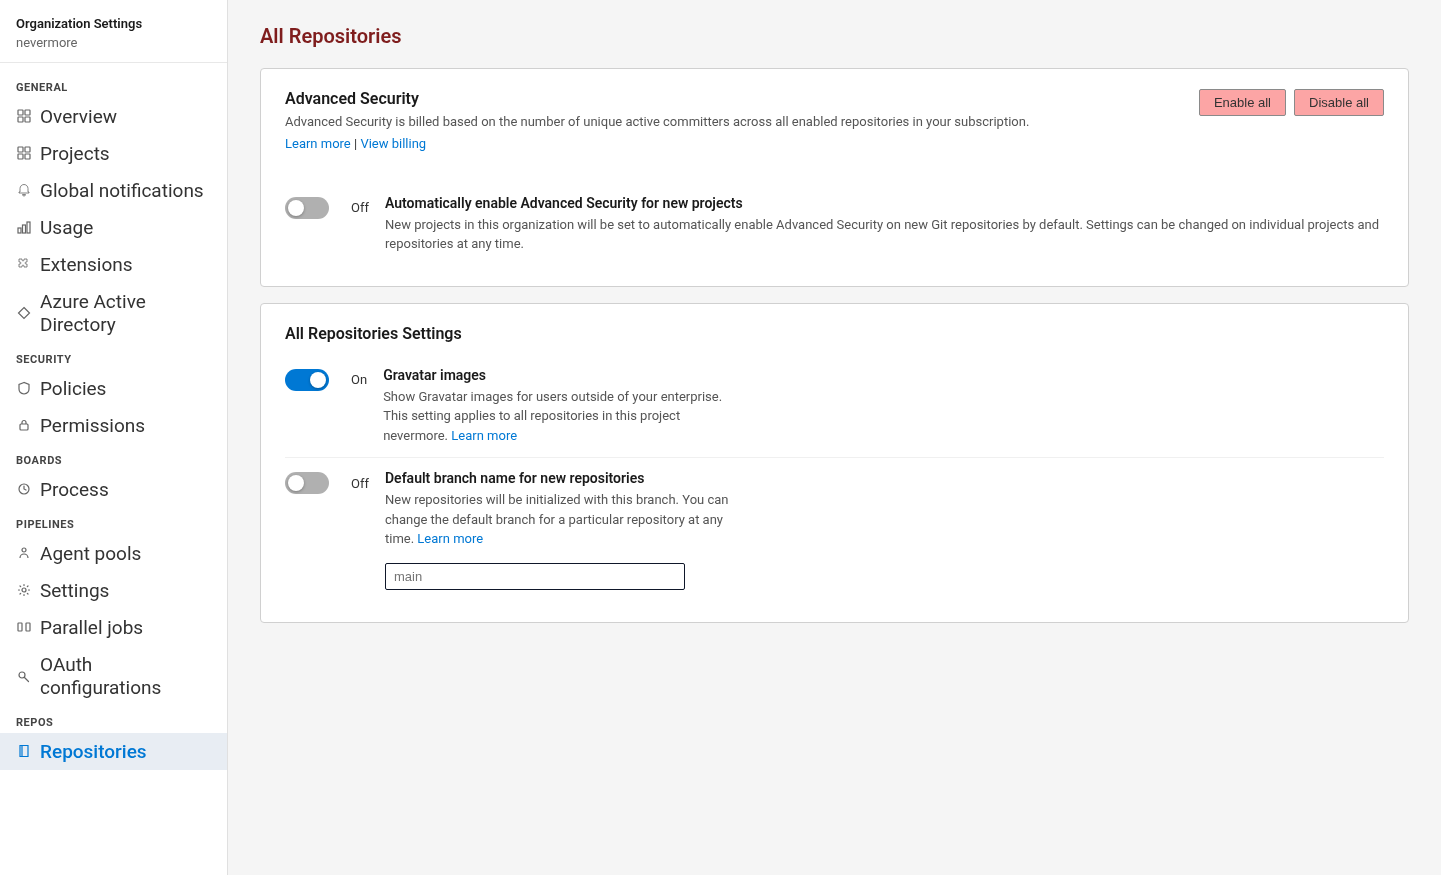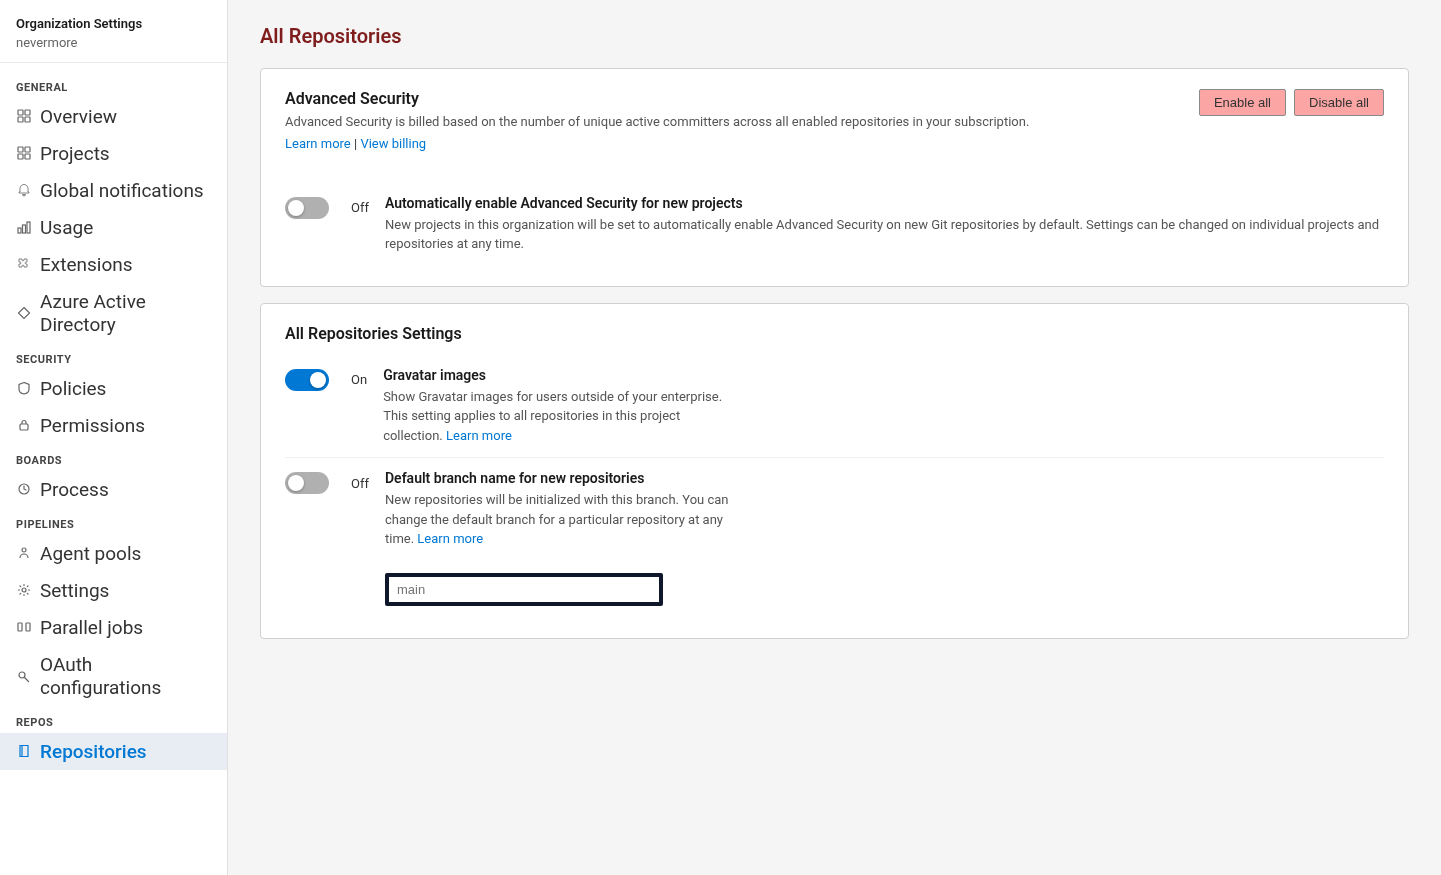--- a/index.html
+++ b/index.html
@@ -157,26 +157,26 @@
       color: #1a1a1a;
       margin-bottom: 4px;
     }
     .setting-desc {
       font-size: 13px;
       color: #555;
       line-height: 1.5;
     }
     .setting-desc a { color: #0078d4; text-decoration: none; }
     .branch-input {
-      margin-top: 24px;
+      margin-top: 14px;
       padding: 5px 8px;
-      border: 4px solid #0f172a;
+      border: 1px solid #0f172a;
       border-radius: 2px;
       font-size: 13px;
-      width: 278px;
+      width: 300px;
       color: #999;
     }
 
     
     svg { display: block; }
   </style>
 </head>
 <body>
 
 <nav class="sidebar">
@@ -368,21 +368,21 @@
             <div class="toggle-thumb"></div>
           </div>
         </div>
         <span class="toggle-label">On</span>
       </div>
       <div class="setting-content">
         <div class="setting-title">Gravatar images</div>
         <div class="setting-desc">
           <span>Show Gravatar images for users outside of your enterprise.</span><br>
           <span>This setting applies to all repositories in this project</span><br>
-          <span>collection.</span>
+          <span>nevermore.</span>
           <a href="#">Learn more</a>
         </div>
       </div>
     </div>
 
     <div class="setting-row">
       <div class="toggle-area">
         <div class="toggle">
           <div class="toggle-track off">
             <div class="toggle-thumb"></div>

